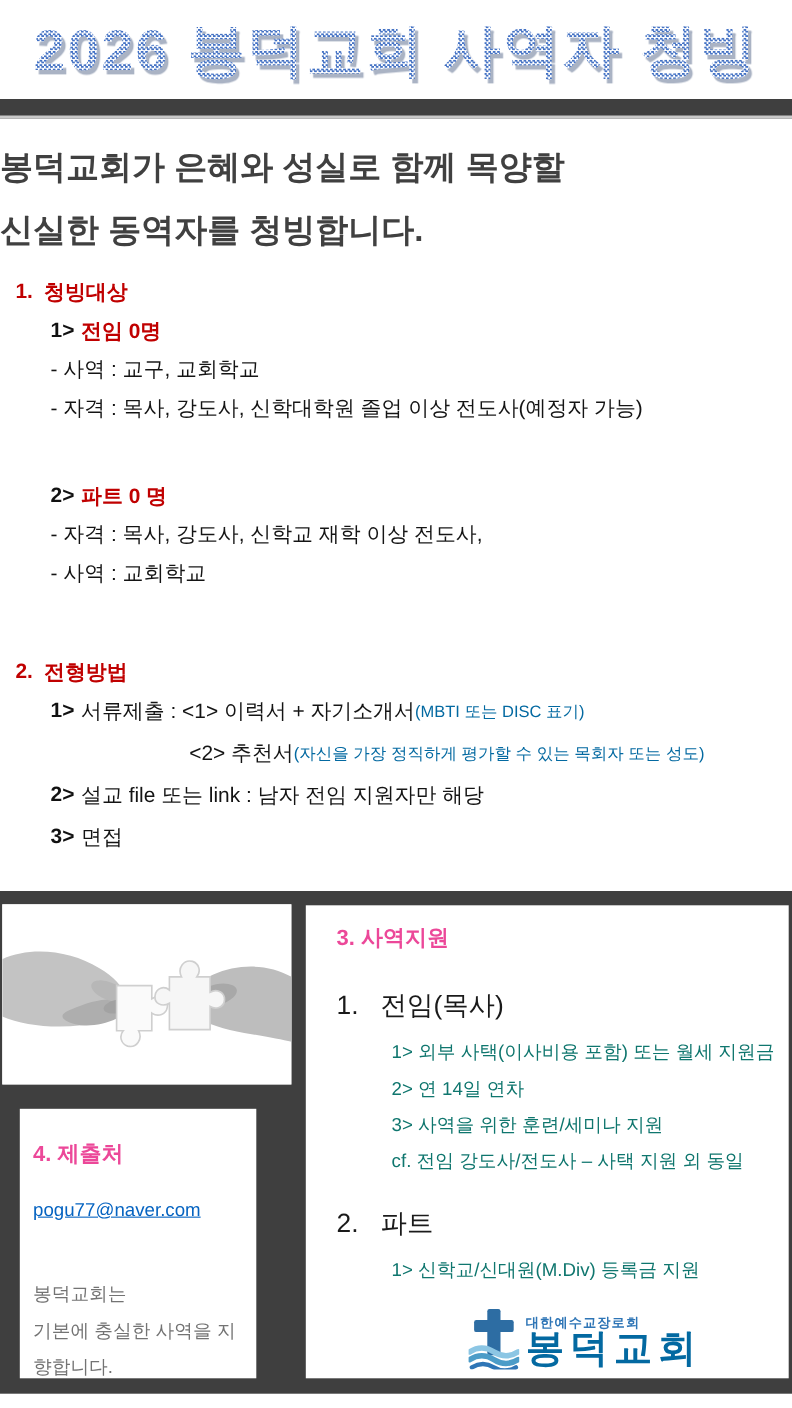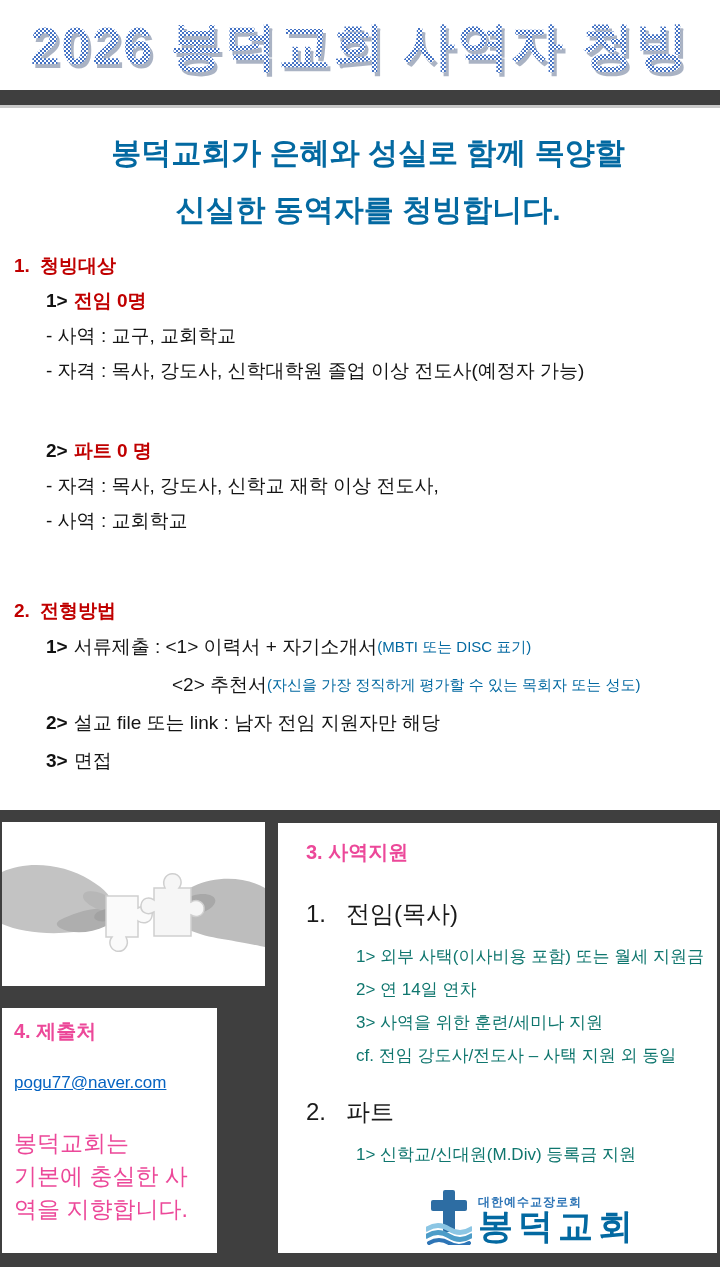--- a/index.html
+++ b/index.html
@@ -15,43 +15,43 @@
   }
   @supports ((-webkit-background-clip:text) or (background-clip:text)){
     .title{
       background-image:repeating-conic-gradient(#4472C4 0% 25%, #ffffff 0% 50%);
       background-size:4px 4px;
       -webkit-background-clip:text;background-clip:text;
       -webkit-text-fill-color:transparent;color:transparent;
     }
   }
   .top-bar{position:absolute;top:90px;left:0;width:720px;height:15px;background:#3F3F3F;border-bottom:3px solid #c9c9c9;}
-  .subtitle{position:absolute;top:124px;left:16px;right:0;text-align:center;
-    font-size:30px;font-weight:800;color:#0369a1;line-height:57px;}
+  .subtitle{position:absolute;top:124px;left:0;right:0;
+    font-size:30px;font-weight:800;color:#404040;line-height:57px;}
   
   .main-content{position:absolute;top:248px;left:14px;right:8px;}
   .line{height:35px;display:flex;align-items:center;font-size:19px;white-space:nowrap;}
   .line.tall{height:38px;}
   .sec-head{font-weight:800;color:#C00000;}
   .sec-head .sec-no{display:inline-block;width:26px;color:#C00000;}
   .indent1{padding-left:32px;}
   .indent2{padding-left:158px;}
   .g-no{font-weight:700;color:#111;margin-right:6px;}
   .g-title{font-weight:800;color:#C00000;}
   .sub-note{font-size:15px;color:#0369a1;}
   .spacer45{height:45px;} .spacer55{height:55px;}
   
   .bottom{position:absolute;top:810px;left:0;width:720px;height:457px;background:#3F3F3F;}
   .panel{position:absolute;background:#fff;}
   .img-panel{left:2px;top:12px;width:263px;height:164px;overflow:hidden;}
-  .submit-panel{left:2px;top:198px;width:215px;height:245px;box-sizing:border-box;padding:10px 12px;}
+  .submit-panel{left:18px;top:198px;width:215px;height:245px;box-sizing:border-box;padding:27px 12px;}
   .support-panel{left:278px;top:13px;width:439px;height:430px;box-sizing:border-box;padding:16px 10px 0 28px;}
   .panel-head{font-size:20px;font-weight:800;color:#ec4899;margin:0;}
   .email{display:inline-block;margin-top:28px;font-size:17px;color:#0563C1;text-decoration:underline;cursor:pointer;}
-  .submit-note{margin-top:34px;font-size:23px;line-height:33px;color:#ec4899;}
+  .submit-note{margin-top:50px;font-size:17px;line-height:33px;color:#737373;}
   .grp-head{display:flex;align-items:baseline;font-size:24px;color:#1a1a1a;margin-top:32px;}
   .grp-head .grp-no{width:40px;}
   .grp-lines{margin:10px 0 0 50px;font-size:17px;line-height:33px;color:#0f766e;}
   .grp-head.second{margin-top:24px;}
   
   .logo{position:absolute;left:148px;bottom:8px;display:flex;align-items:flex-end;gap:6px;justify-content:flex-end;}
   .logo-texts{display:flex;flex-direction:column;line-height:1.05;}
   .logo-denom{font-size:12px;font-weight:700;color:#2E75B6;letter-spacing:1px;}
   .logo-church{font-size:35px;font-weight:900;color:#0369a1;letter-spacing:5px;}
 </style>

